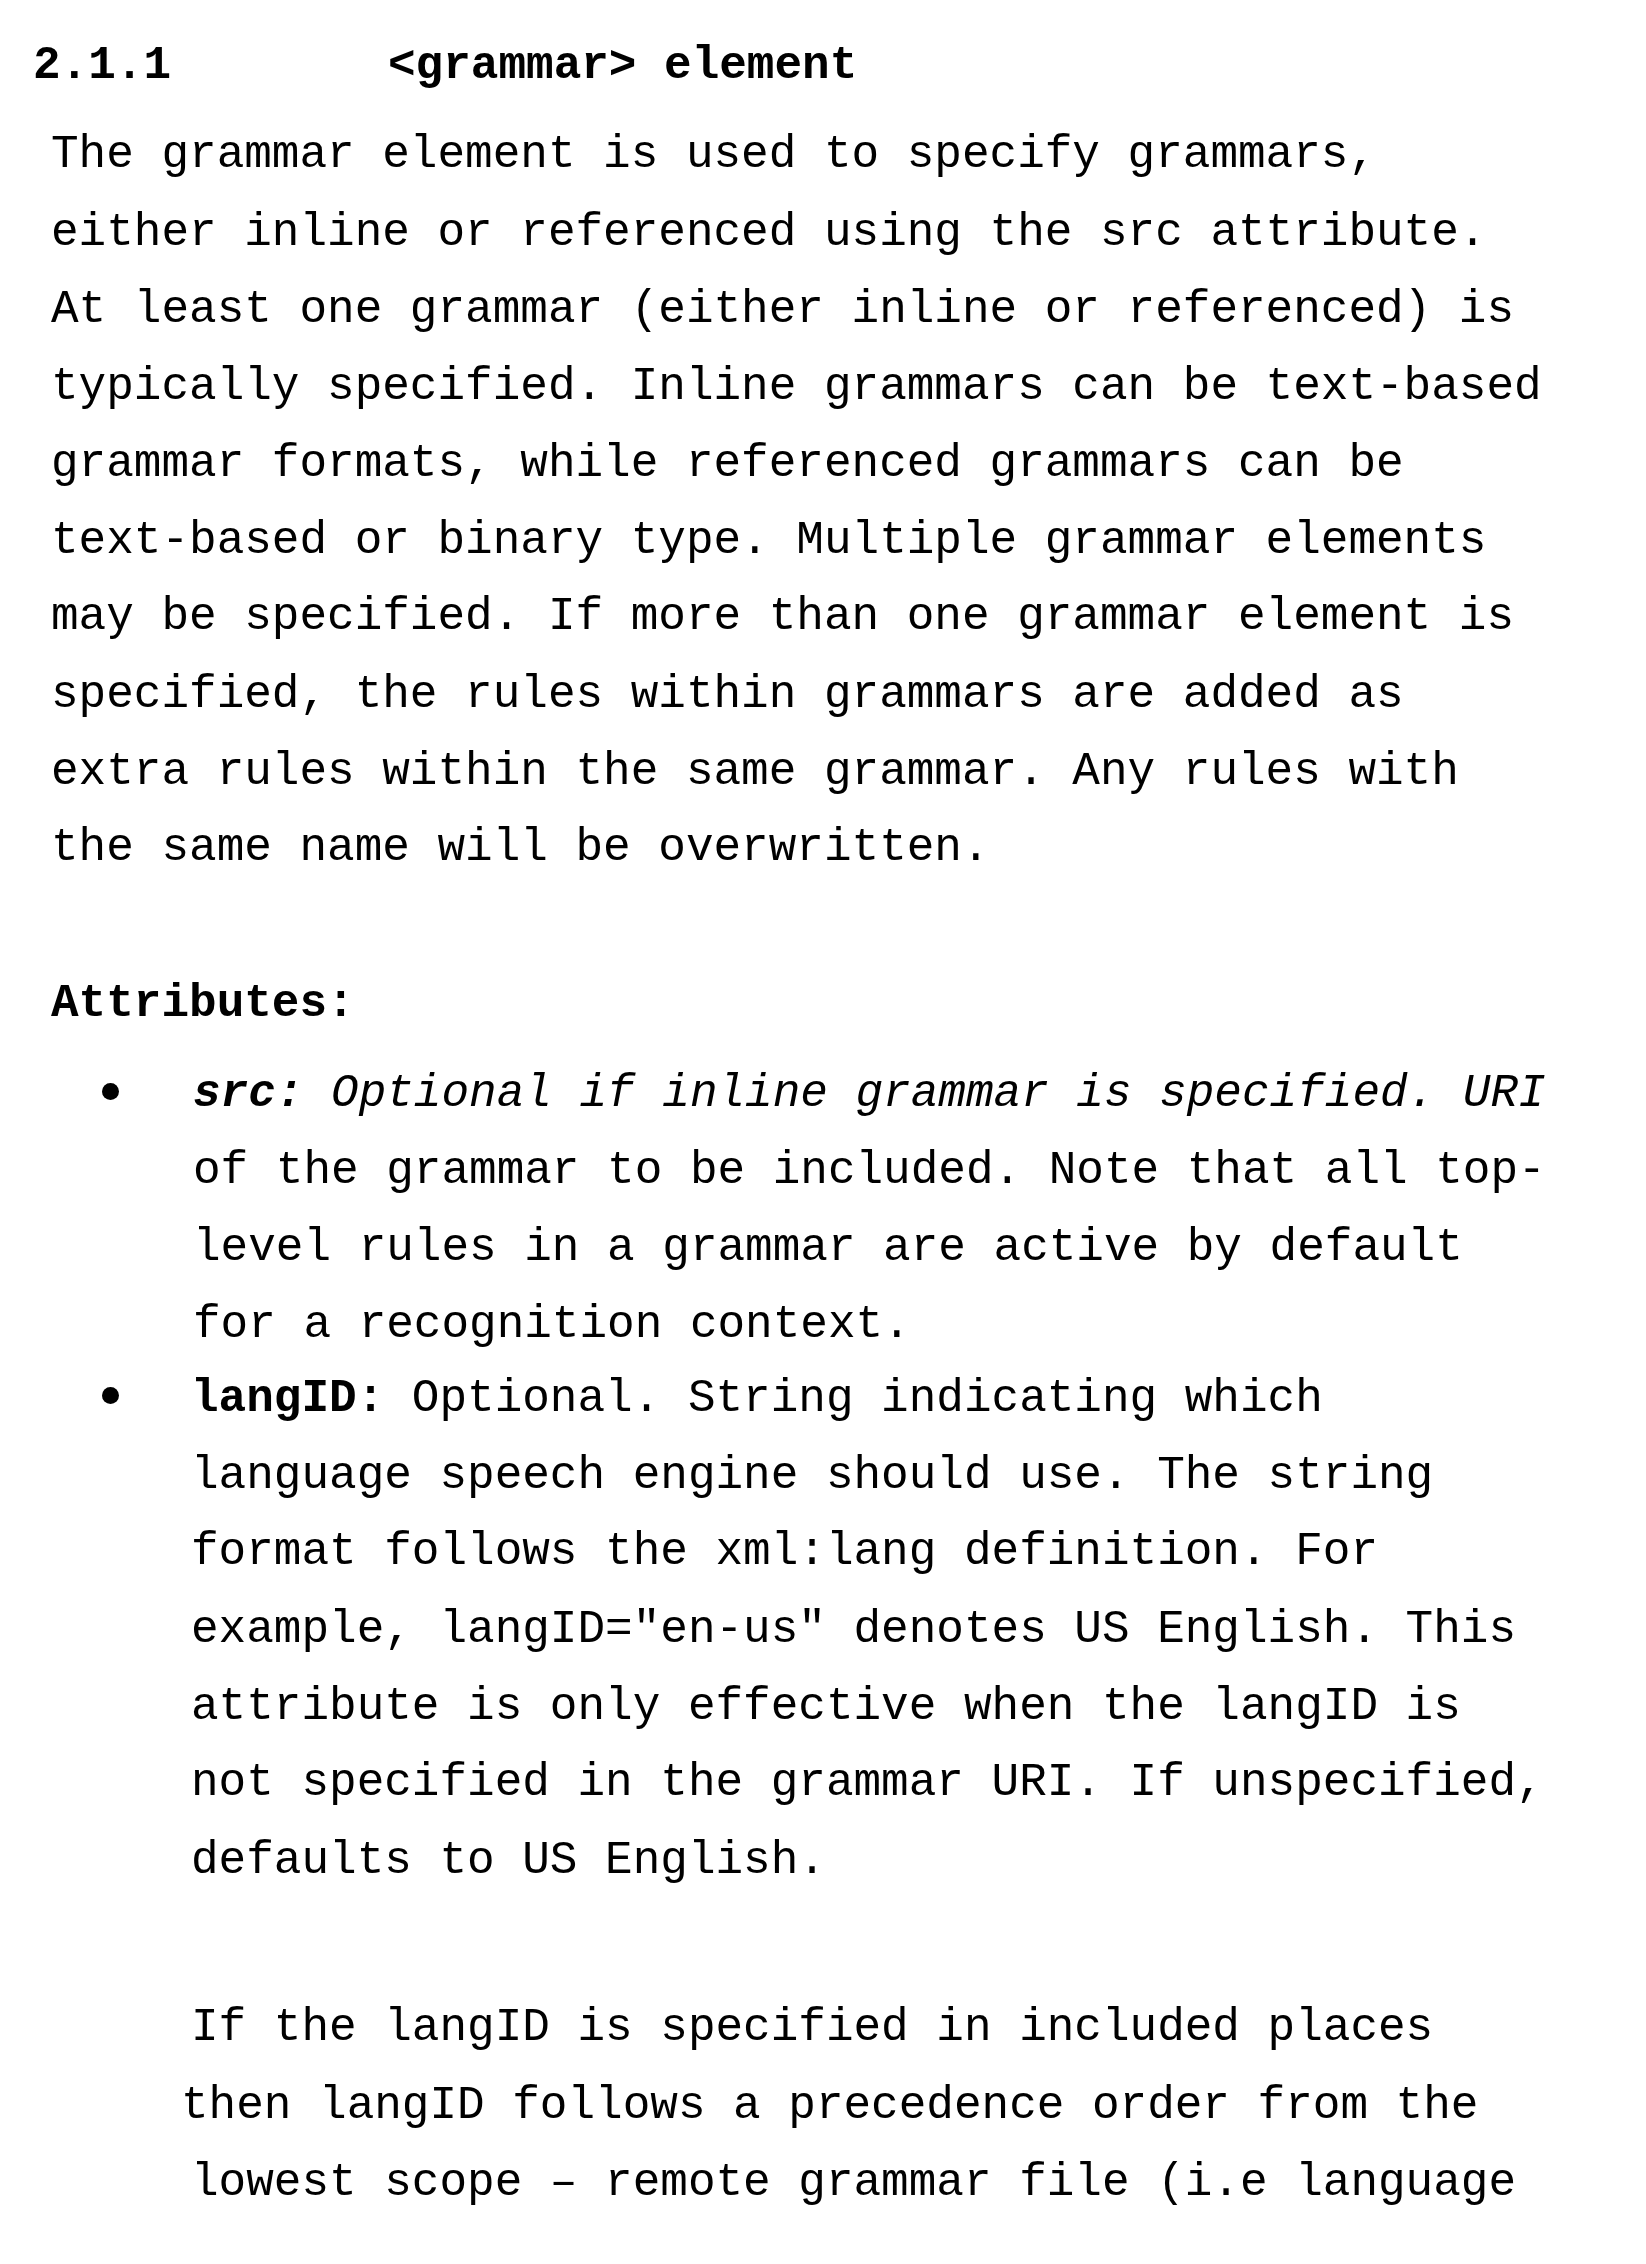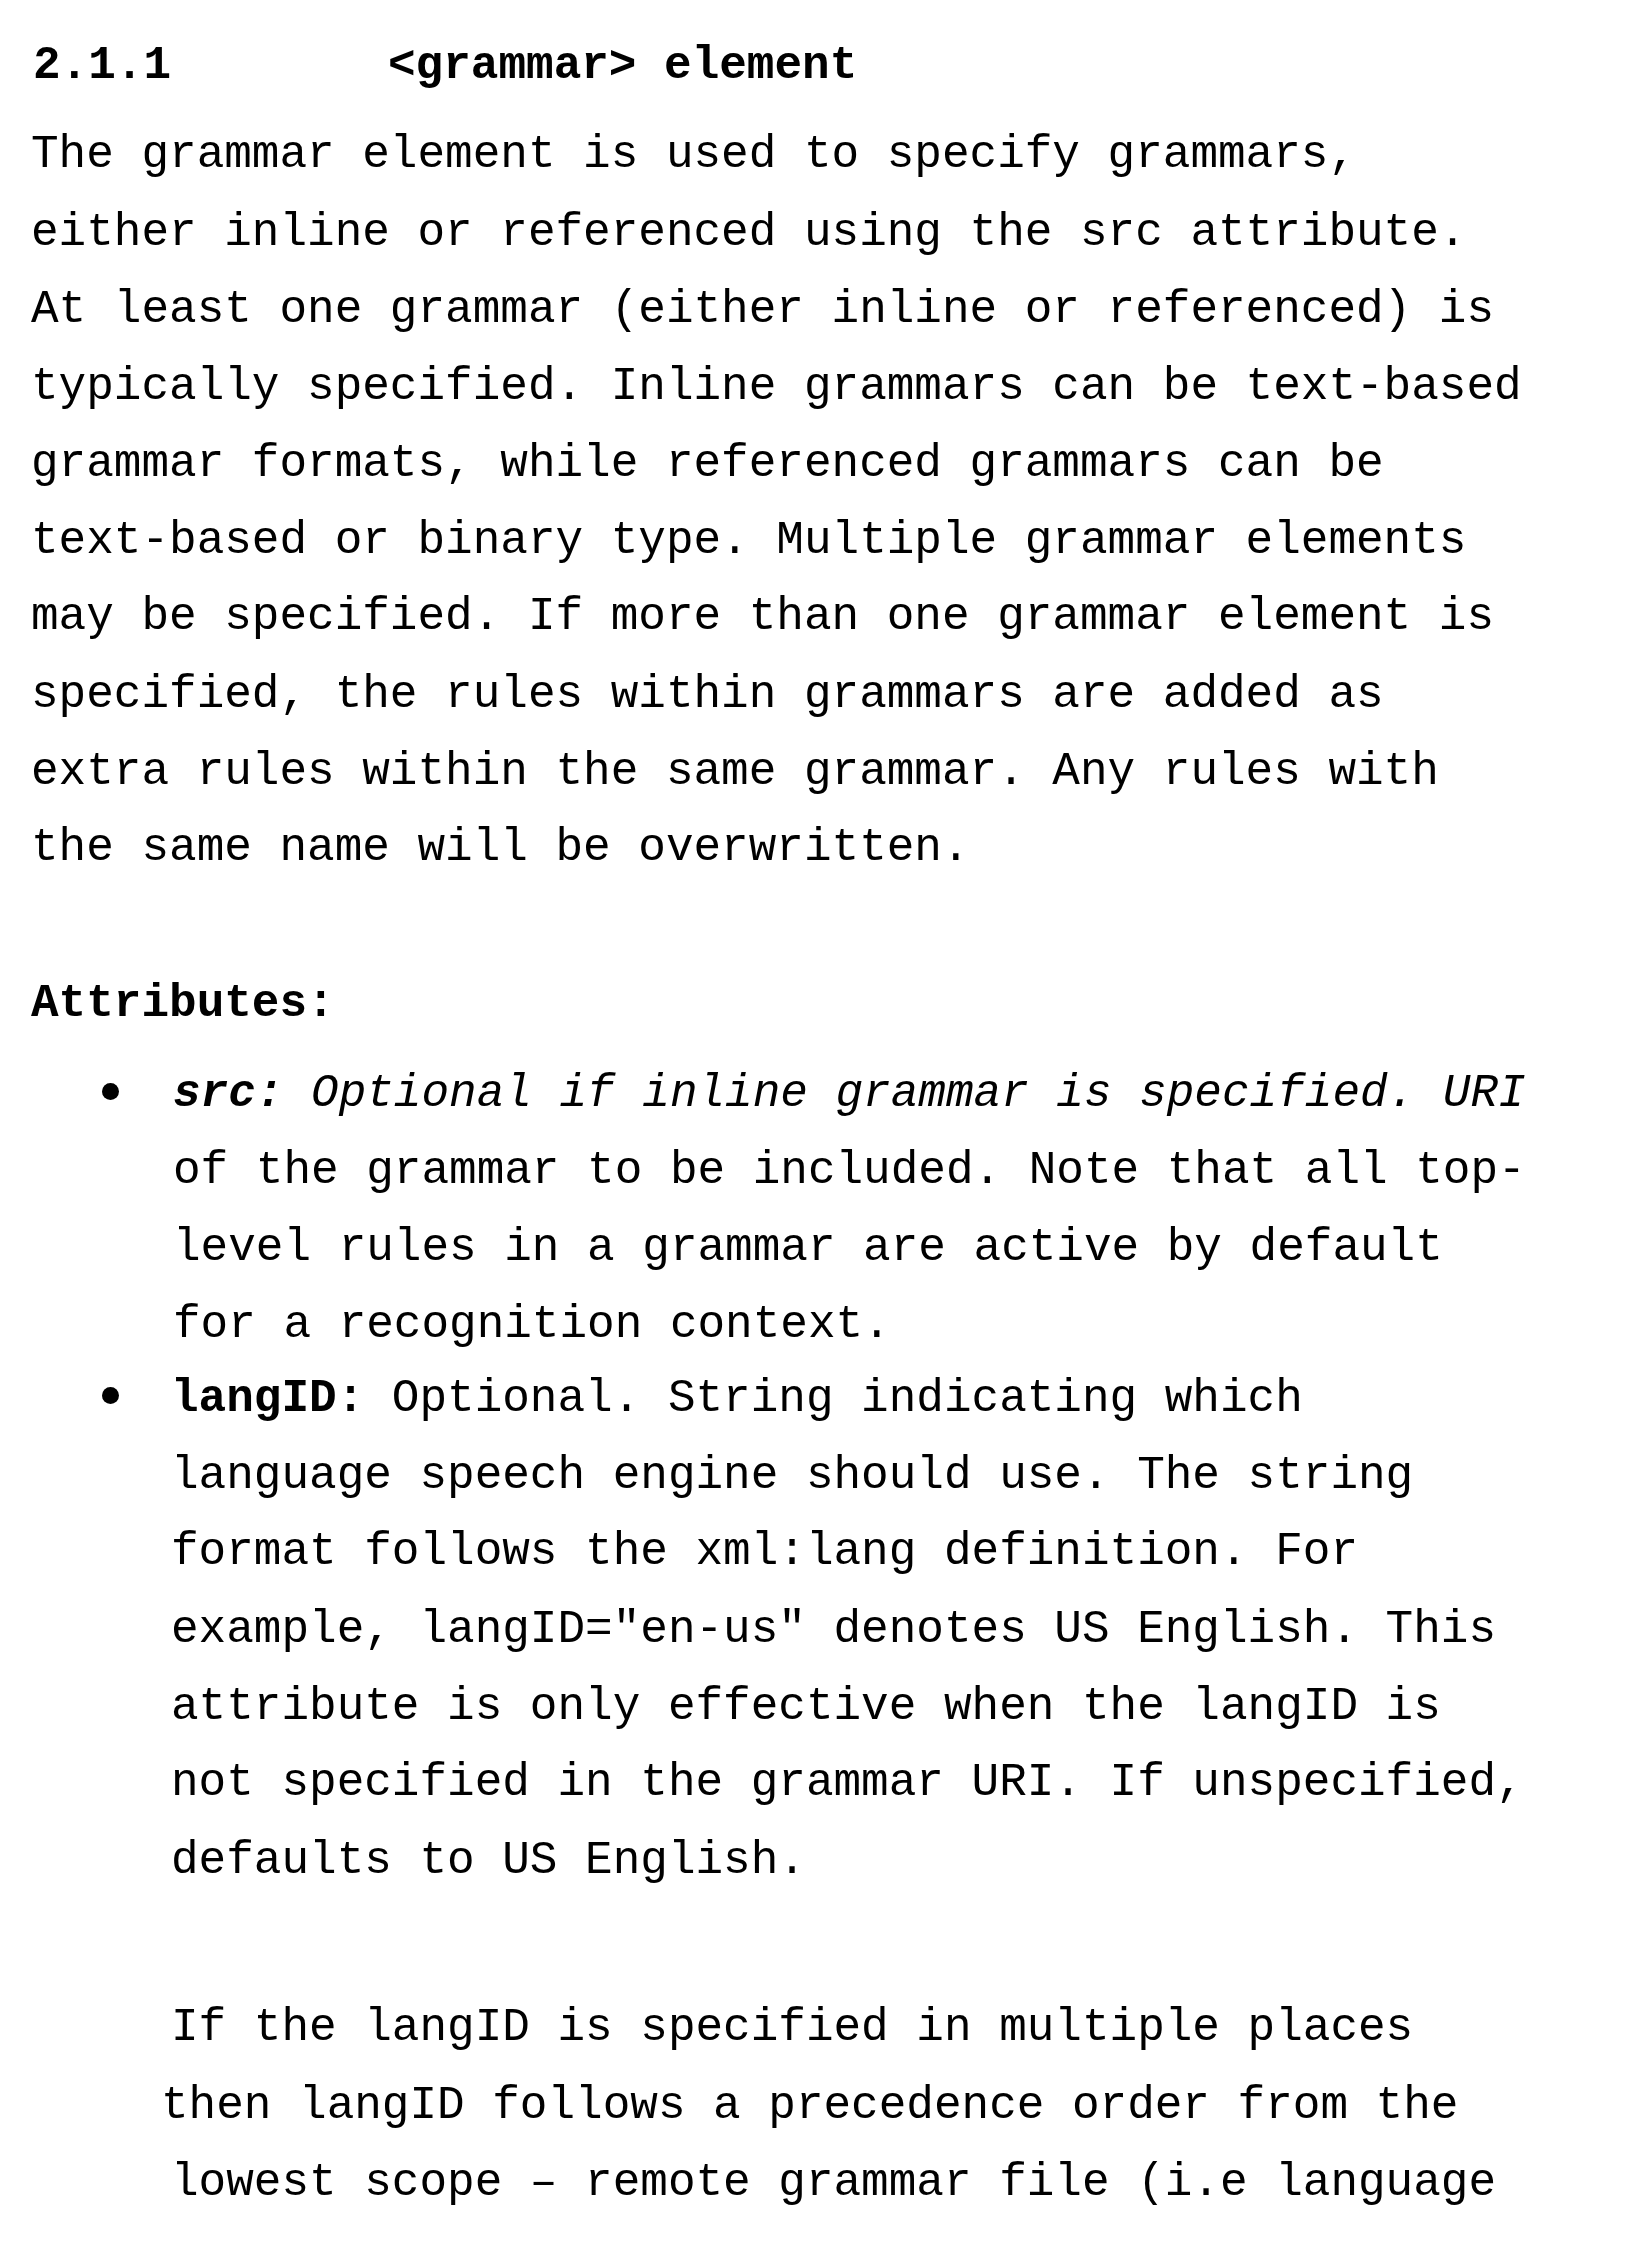--- a/index.html
+++ b/index.html
@@ -14,20 +14,21 @@
       overflow: hidden;
       color: #000000;
       font-family: "Liberation Mono", "DejaVu Sans Mono", monospace;
       font-size: 46px;
     }
     .line {
       position: absolute;
       white-space: pre;
       line-height: 1;
       height: 46px;
+      margin-left: 20px;
     }
     .bold { font-weight: bold; text-align: center; }
     .heading-num, .heading-title {
       position: absolute;
       white-space: pre;
       font-weight: bold;
       line-height: 1;
     }
     .bullet-dot {
       position: absolute;
@@ -72,17 +73,17 @@
 <div class="section">
   <span class="bullet-dot" style="left:102px; top:1387px;"></span>
   <div class="line" style="left:171px; top:1376px;"><span class="bold">langID:</span><span> Optional. String indicating which</span></div>
   <div class="line" style="left:171px; top:1453px;">language speech engine should use. The string</div>
   <div class="line" style="left:171px; top:1529px;">format follows the xml:lang definition. For</div>
   <div class="line" style="left:171px; top:1607px;">example, langID=″en-us″ denotes US English. This</div>
   <div class="line" style="left:171px; top:1684px;">attribute is only effective when the langID is</div>
   <div class="line" style="left:171px; top:1760px;">not specified in the grammar URI. If unspecified,</div>
   <div class="line" style="left:171px; top:1838px;">defaults to US English.</div>
 
-  <div class="line" style="left:171px; top:2005px;">If the langID is specified in multiple places</div>
+  <div class="line" style="left:171px; top:2005px;">If the langID is specified in included places</div>
   <div class="line" style="left:161px; top:2083px;">then langID follows a precedence order from the</div>
   <div class="line" style="left:171px; top:2160px;">lowest scope – remote grammar file (i.e language</div>
 </div>
 
 
 </body></html>

